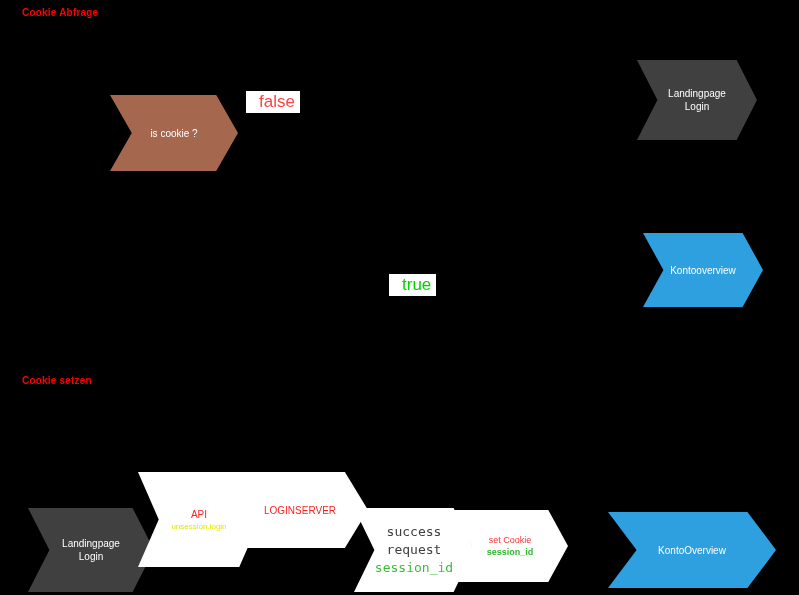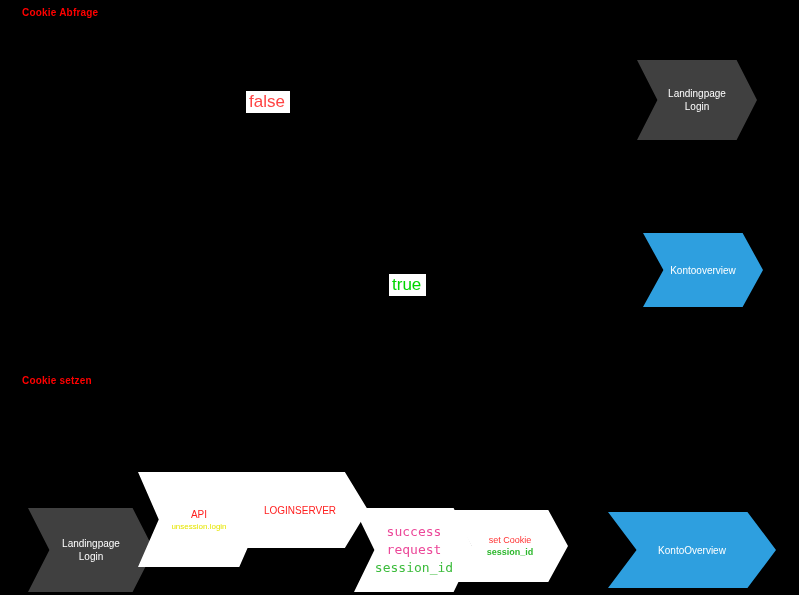--- a/index.html
+++ b/index.html
@@ -24,48 +24,51 @@
     justify-content:center;
     align-items:center;
     text-align:center;
     clip-path:polygon(0 0,83% 0,100% 50%,83% 100%,0 100%,17% 50%);
     box-sizing:border-box;
   }
   .chev .lbl{color:#fff;font-size:10px;line-height:13px;}
   .badge{
     position:absolute;
     background:#ffffff;
-    padding:1px 5px 2px 3px;
+    padding:1px 5px 2px 13px;
     font-size:17px;
     line-height:19px;
   }
   
   .orange{background:#E8A126;}
   .brown{background:#A5684F;}
   .purple{background:#404040;}
   .blue{background:#2E9FDF;}
   .white{background:#ffffff;}
 
   .red-lbl{color:#ff2020;font-size:10px;line-height:13px;}
   .yellow-lbl{color:#E6E600;font-size:8px;line-height:11px;}
-  .mono-line{font-family:"DejaVu Sans Mono",monospace;font-size:13px;line-height:18px;color:#ec4899;}
+  .mono-line{font-family:"DejaVu Sans Mono",monospace;font-size:13px;line-height:18px;color:#404040;}
   .mono-green{color:#3CBC3C;}
   .small-red{color:#ff3333;font-size:9px;line-height:12px;}
   .small-green{color:#2EB82E;font-size:9px;line-height:12px;font-weight:bold;}
 </style>
 </head>
 <body>
 
 <div id="canvas">
 
   <div class="sec-label" style="left:22px;top:7px;">Cookie Abfrage</div>
 
   <div class="sec-label" style="left:22px;top:375px;">Cookie setzen</div>
 
 
+  <div class="chev brown" style="left:110px;top:95px;width:128px;height:76px;z-index:2;">
+    <span class="lbl">is cookie ?</span>
+  </div>
 
   <div class="badge" style="left:246px;top:91px;color:#ff4444;">false</div>
 
   <div class="badge" style="left:389px;top:268px;color:#00d500;margin-top:6px;">true</div>
 
   <div class="chev purple" style="left:637px;top:60px;width:120px;height:80px;">
     <span class="lbl">Landingpage</span>
     <span class="lbl">Login</span>
   </div>
 

